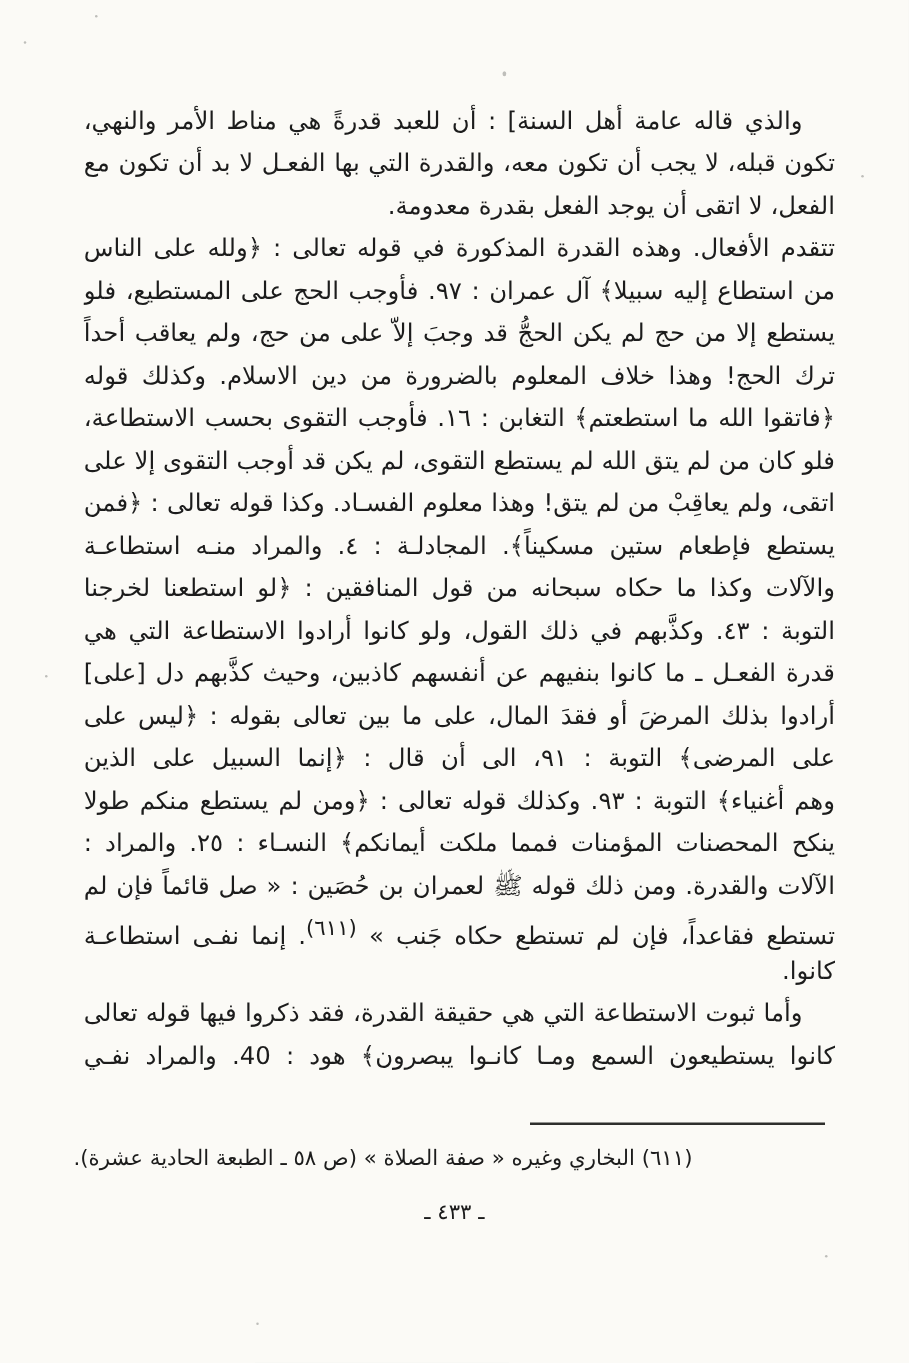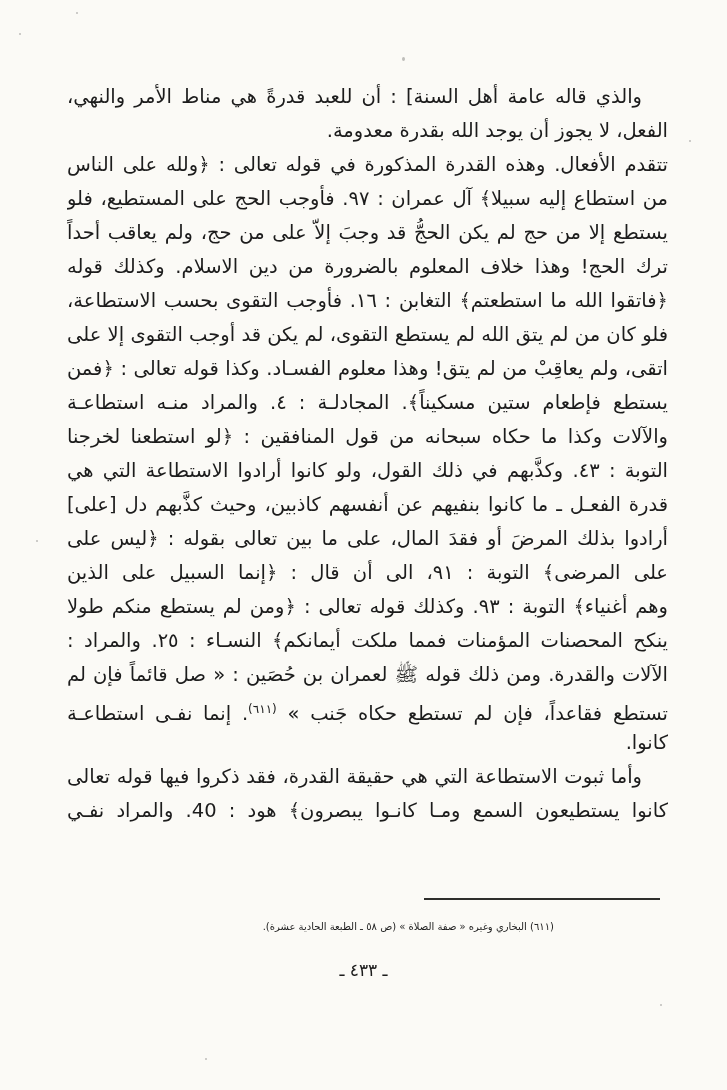--- a/index.html
+++ b/index.html
@@ -25,35 +25,35 @@
     font-size: 19.5px;
     line-height: 34px;
     height: 34px;
     text-align: justify;
     text-align-last: justify;
     overflow: hidden;
   }
   .line.indent { padding-right: 26px; }
   .line.end { text-align: right; text-align-last: right; }
   .sup {
-    font-size: 12px;
+    font-size: 17px;
     vertical-align: 7px;
     letter-spacing: -0.5px;
   }
   .footnote-rule {
     position: absolute;
     top: 898px; right: 67px;
     width: 236px; height: 0;
     border-top: 2px solid #2e2e2c;
   }
   .footnote {
     position: absolute;
     top: 916px; right: 173px;
     direction: rtl;
-    font-size: 10px;
+    font-size: 17px;
     line-height: 22px;
     white-space: nowrap;
     margin-left: 16px;
   }
   .page-num {
     position: absolute;
     top: 960px; left: 0;
     width: 727px;
     text-align: center;
     direction: rtl;
@@ -66,21 +66,22 @@
     opacity: 0.55;
   }
 </style>
 </head>
 <body>
 
 <div class="page">
 
   <div class="text-block">
       <div class="line indent">والذي قاله عامة أهل السنة] : أن للعبد قدرةً هي مناط الأمر والنهي، وهذه قد</div>
-      <div class="line end">الفعل، لا يجوز أن يوجد الله بقدرة معدومة.</div>
+      <div class="line">تكون قبله، لا يجب أن تكون معه، والقدرة التي بها الفعـل لا بد أن تكون مع</div>
+      <div class="line end">الفعل، لا اتقى أن يوجد الفعل بقدرة معدومة.</div>
       <div class="line">تتقدم الأفعال. وهذه القدرة المذكورة في قوله تعالى : ﴿ولله على الناس حج البيت</div>
       <div class="line">من استطاع إليه سبيلا﴾ آل عمران : ٩٧. فأوجب الحج على المستطيع، فلو لم</div>
       <div class="line">يستطع إلا من حج لم يكن الحجُّ قد وجبَ إلاّ على من حج، ولم يعاقب أحداً على</div>
       <div class="line">ترك الحج! وهذا خلاف المعلوم بالضرورة من دين الاسلام. وكذلك قوله تعالى :</div>
       <div class="line">﴿فاتقوا الله ما استطعتم﴾ التغابن : ١٦. فأوجب التقوى بحسب الاستطاعة،</div>
       <div class="line">فلو كان من لم يتق الله لم يستطع التقوى، لم يكن قد أوجب التقوى إلا على من</div>
       <div class="line">اتقى، ولم يعاقِبْ من لم يتق! وهذا معلوم الفسـاد. وكذا قوله تعالى : ﴿فمن لم</div>
       <div class="line">يستطع فإطعام ستين مسكيناً﴾. المجادلـة : ٤. والمراد منـه استطاعـة الأسبـاب</div>
       <div class="line">والآلات وكذا ما حكاه سبحانه من قول المنافقين : ﴿لو استطعنا لخرجنا معكم﴾</div>
       <div class="line">التوبة : ٤٣. وكذَّبهم في ذلك القول، ولو كانوا أرادوا الاستطاعة التي هي حقيقةُ</div>

